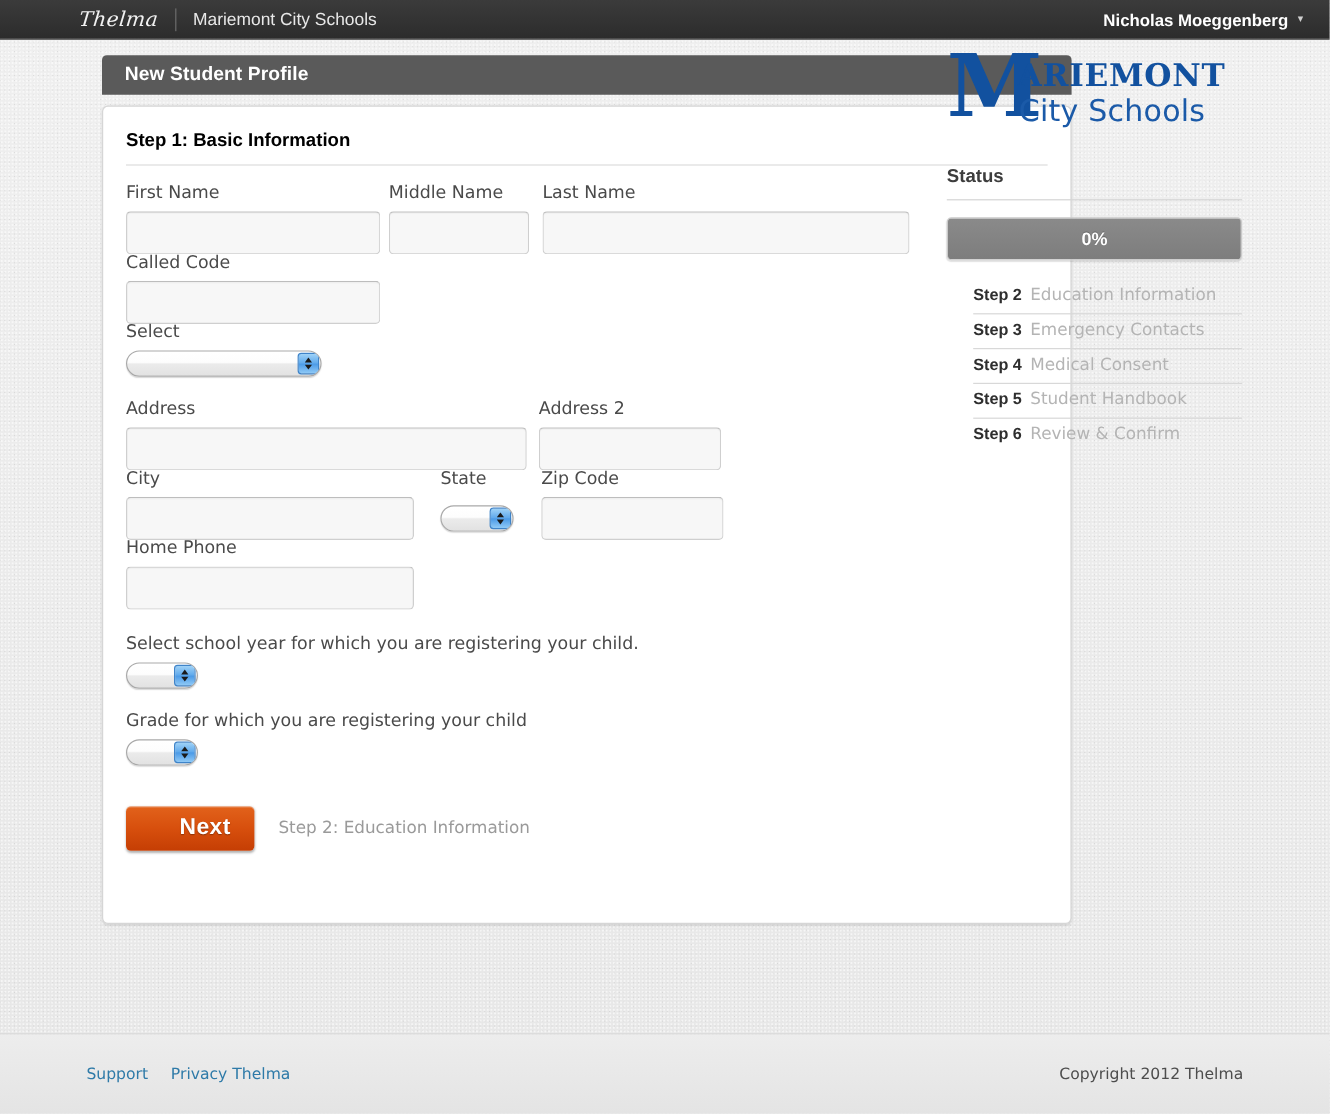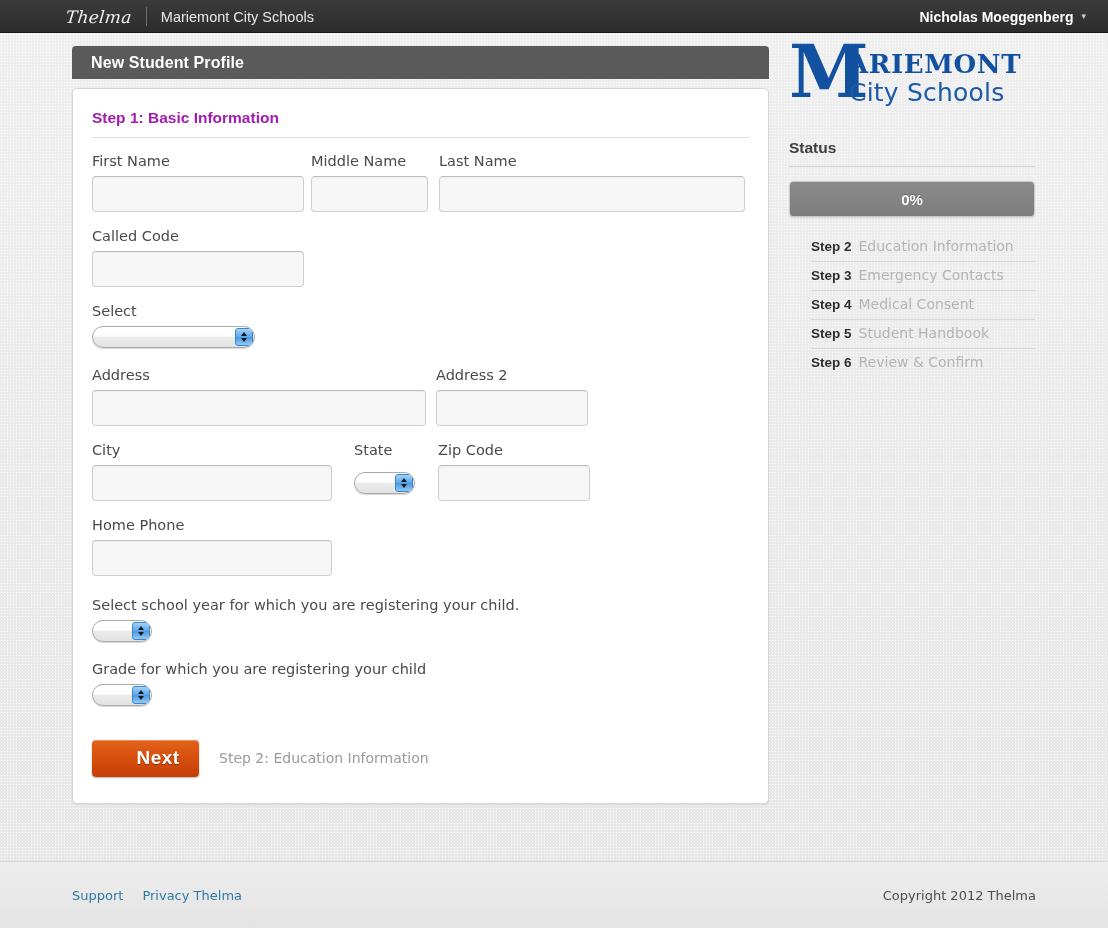--- a/index.html
+++ b/index.html
@@ -37,50 +37,50 @@
     position:absolute; right:22px; top:0; height:33px;
     display:flex; align-items:center; gap:8px; cursor:pointer;
   }
   #user-name{ font-family:"Liberation Sans", sans-serif; font-size:14px; font-weight:bold; color:#ffffff; }
   #user-caret{ color:#cfcfcf; font-size:9px; line-height:1; }
 
   
   #page{ position:absolute; left:0; top:33px; width:1108px; height:828px; }
 
   
-  #form-col{ position:absolute; left:72px; top:13px; width:697px; }
+  #form-col{ position:absolute; left:85px; top:13px; width:808px; }
   #card-title{
     height:33px; background:#5a5a5a;
     border-radius:4px 4px 0 0;
     display:flex; align-items:center; padding:0 0 0 19px;
   }
   #card-title-text{
     font-family:"Liberation Sans", sans-serif;
     font-size:16px; font-weight:bold; color:#ffffff; letter-spacing:.1px;
   }
   #card{
     margin-top:9px;
     background:#ffffff;
     border:1px solid #d6d6d6;
     border-radius:5px;
     box-shadow:0 1px 2px rgba(0,0,0,.09);
     padding:20px 19px 26px 19px;
     min-height:682px;
   }
   #step-heading{
     font-family:"Liberation Sans", sans-serif;
-    font-size:15.5px; font-weight:bold; color:#a21caf; margin:0 0 10px 0;
+    font-size:15.5px; font-weight:bold; color:#000000; margin:0 0 10px 0;
   }
   #step-rule{ height:1px; background:#dcdcdc; margin-bottom:16px; }
 
   .field-label{
     font-size:14.5px; color:#4a4a4a; font-family:"DejaVu Sans", sans-serif;
     margin-bottom:6px; display:block; line-height:1.1;
   }
-  .row{ display:flex; align-items:flex-start; margin-bottom:17px; }
+  .row{ display:flex; align-items:flex-start; }
   .fgroup{ display:flex; flex-direction:column; }
 
   input.txt{
     height:36px; background:#f7f7f7;
     border:1px solid #cfcfcf; border-top-color:#bdbdbd;
     border-radius:4px; outline:none;
     font-size:14px; color:#333; padding:0 8px;
     font-family:"DejaVu Sans", sans-serif;
     box-shadow:inset 0 1px 1px rgba(0,0,0,.04);
   }

